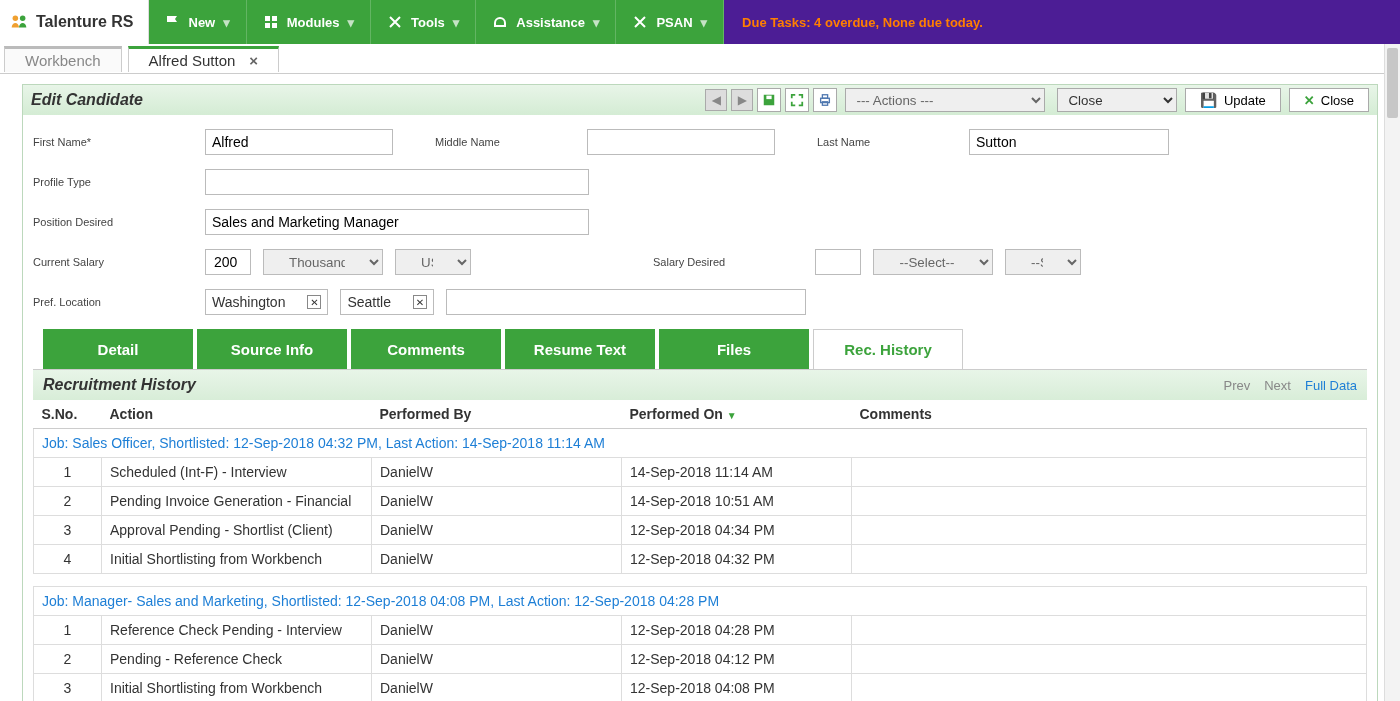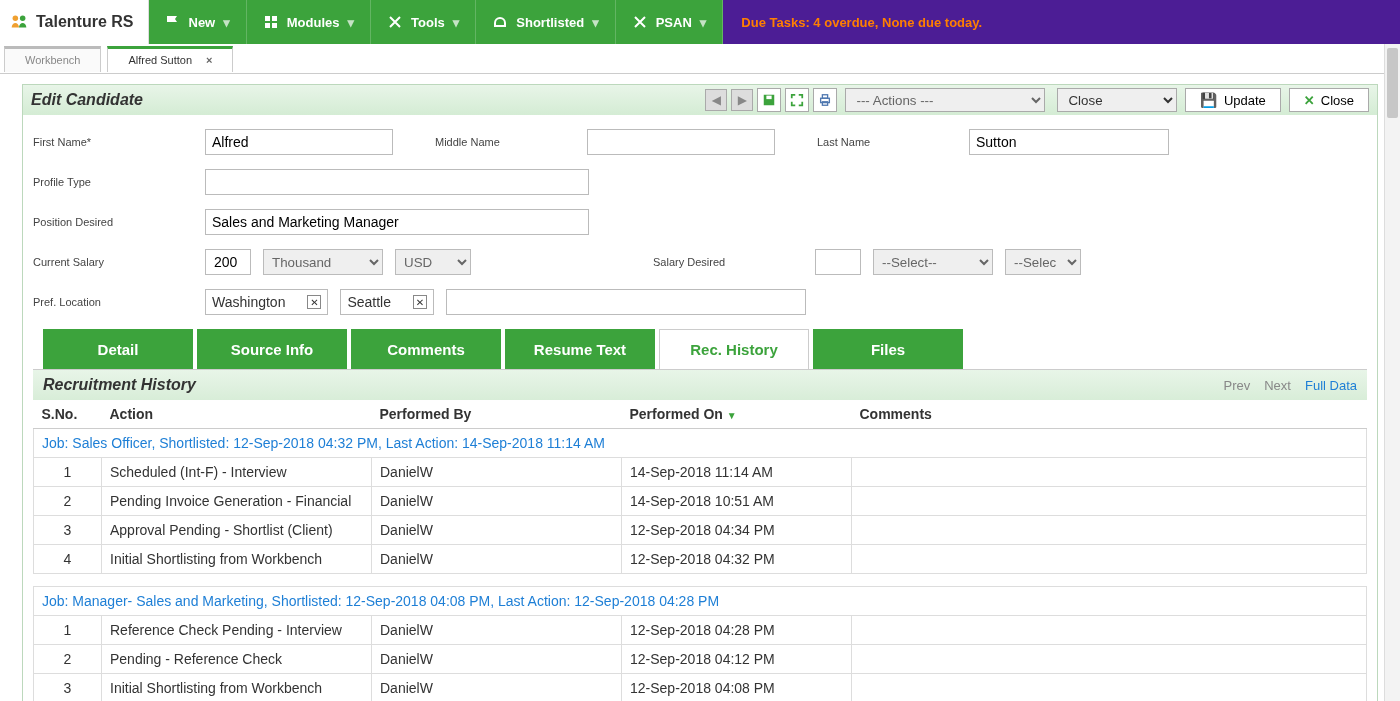--- a/index.html
+++ b/index.html
@@ -8,21 +8,21 @@
 
 .topbar { display: flex; background: #3ca33c; height: 44px; align-items: stretch; }
 .brand { display: flex; align-items: center; background: #fff; padding: 0 14px 0 8px; font-weight: bold; color: #333; font-size: 16px; border-right: 1px solid #ddd; }
 .brand svg { margin-right: 6px; }
 .topmenu { display: flex; align-items: center; padding: 0 16px; color: #fff; font-weight: bold; cursor: pointer; gap: 8px; border-right: 1px solid rgba(255,255,255,0.2); }
 .topmenu .chev { opacity: 0.7; }
 .notifications { flex: 1; background: #4c1d95; display: flex; align-items: center; padding: 0 18px; color: #ff7f00; font-weight: 600; }
 
 
 .tabstrip { display: flex; align-items: center; height: 30px; border-bottom: 1px solid #ccc; padding-left: 4px; gap: 6px; }
-.tab { display: flex; align-items: center; height: 26px; padding: 0 20px; border: 1px solid #ccc; border-bottom: none; font-size: 11px; cursor: pointer; }
+.tab { display: flex; align-items: center; height: 26px; padding: 0 20px; border: 1px solid #ccc; border-bottom: none; font-size: 15px; cursor: pointer; }
 .tab.inactive { background: #fafafa; color: #888; border-top: 3px solid #bbb; }
 .tab.active { background: #fff; border-top: 3px solid #3ca33c; }
 .tab .close { margin-left: 14px; font-weight: bold; color: #666; }
 
 
 .page { padding: 10px 22px; }
 .card { border: 1px solid #bcd8bc; }
 .card-header { background: linear-gradient(#e8f5e8, #d4ecd4); display: flex; align-items: center; height: 30px; padding: 0 8px; }
 .card-title { font-weight: bold; font-size: 16px; font-style: italic; flex: 1; }
 .nav-btn { width: 22px; height: 22px; border: 1px solid #aaa; background: #ddd; display: flex; align-items: center; justify-content: center; margin-left: 4px; color: #888; font-size: 12px; cursor: pointer; }
@@ -34,21 +34,21 @@
 .upd-btn .ico-save { color: #3ca33c; font-size: 14px; }
 .upd-btn .ico-x { color: #3ca33c; font-weight: bold; }
 
 .form { padding: 14px 10px; }
 .row { display: flex; align-items: center; margin-bottom: 14px; gap: 12px; }
 .lbl { width: 160px; font-size: 11px; color: #444; }
 .txt { height: 26px; border: 1px solid #bbb; padding: 0 6px; font-size: 14px; }
 .txt.w180 { width: 188px; }
 .txt.w360 { width: 384px; }
 .txt.short { width: 46px; padding-left: 8px; }
-.sel { height: 26px; border: 1px solid #bbb; padding: 0 4px; color: #666; }
+.sel { height: 26px; border: 1px solid #bbb; padding: 0 21px; color: #666; text-align: center; }
 .sel.w120 { width: 120px; }
 .sel.w70 { width: 76px; }
 .chip { display: inline-flex; align-items: center; border: 1px solid #bbb; padding: 2px 6px; height: 26px; gap: 22px; font-size: 14px; }
 .chip .x { border: 1px solid #888; width: 14px; height: 14px; display: inline-flex; align-items: center; justify-content: center; font-size: 10px; cursor: pointer; }
 .chip-input { border: 1px solid #bbb; height: 26px; width: 360px; }
 
 
 .subtabs { display: flex; gap: 4px; padding: 0 10px; }
 .subtab { height: 40px; width: 150px; display: flex; align-items: center; justify-content: center; font-weight: bold; color: #fff; background: #3ca33c; cursor: pointer; font-size: 15px; }
 .subtab.active { background: #fff; color: #3ca33c; border: 1px solid #ccc; border-bottom: none; }
@@ -103,21 +103,21 @@
     <svg width="16" height="16" viewBox="0 0 16 16" fill="none" stroke="#fff" stroke-width="2">
         <path d="M3 13L13 3M3 3l10 10"></path>
       </svg>
     <span>Tools</span>
     <span class="chev">▾</span>
   </div>
   <div class="topmenu">
     <svg width="16" height="16" viewBox="0 0 16 16" fill="none" stroke="#fff" stroke-width="2">
         <path d="M3 9a5 5 0 0110 0v3H3z"></path>
       </svg>
-    <span>Shortlisted</span>
+    <span>Assistance</span>
     <span class="chev">▾</span>
   </div>
   <div class="topmenu">
     <svg width="16" height="16" viewBox="0 0 16 16" fill="none" stroke="#fff" stroke-width="2">
         <path d="M3 13L13 3M3 3l10 10"></path>
       </svg>
     <span>PSAN</span>
     <span class="chev">▾</span>
   </div>
   <div class="notifications">
@@ -213,22 +213,22 @@
           <span class="x">✕</span>
         </span>
         <input class="chip-input" style="">
       </div>
 
       <div class="subtabs">
         <div class="subtab">Detail</div>
         <div class="subtab">Source Info</div>
         <div class="subtab">Comments</div>
         <div class="subtab">Resume Text</div>
+        <div class="subtab">Files</div>
         <div class="subtab active">Rec. History</div>
-        <div class="subtab">Files</div>
       </div>
 
       <div class="histpanel">
         <div class="histhdr">
           <div class="histtitle">Recruitment History</div>
           <span class="linkgrey">Prev</span>
           <span class="linkgrey">Next</span>
           <span class="linkblue">Full Data</span>
         </div>
         <table class="hist">

